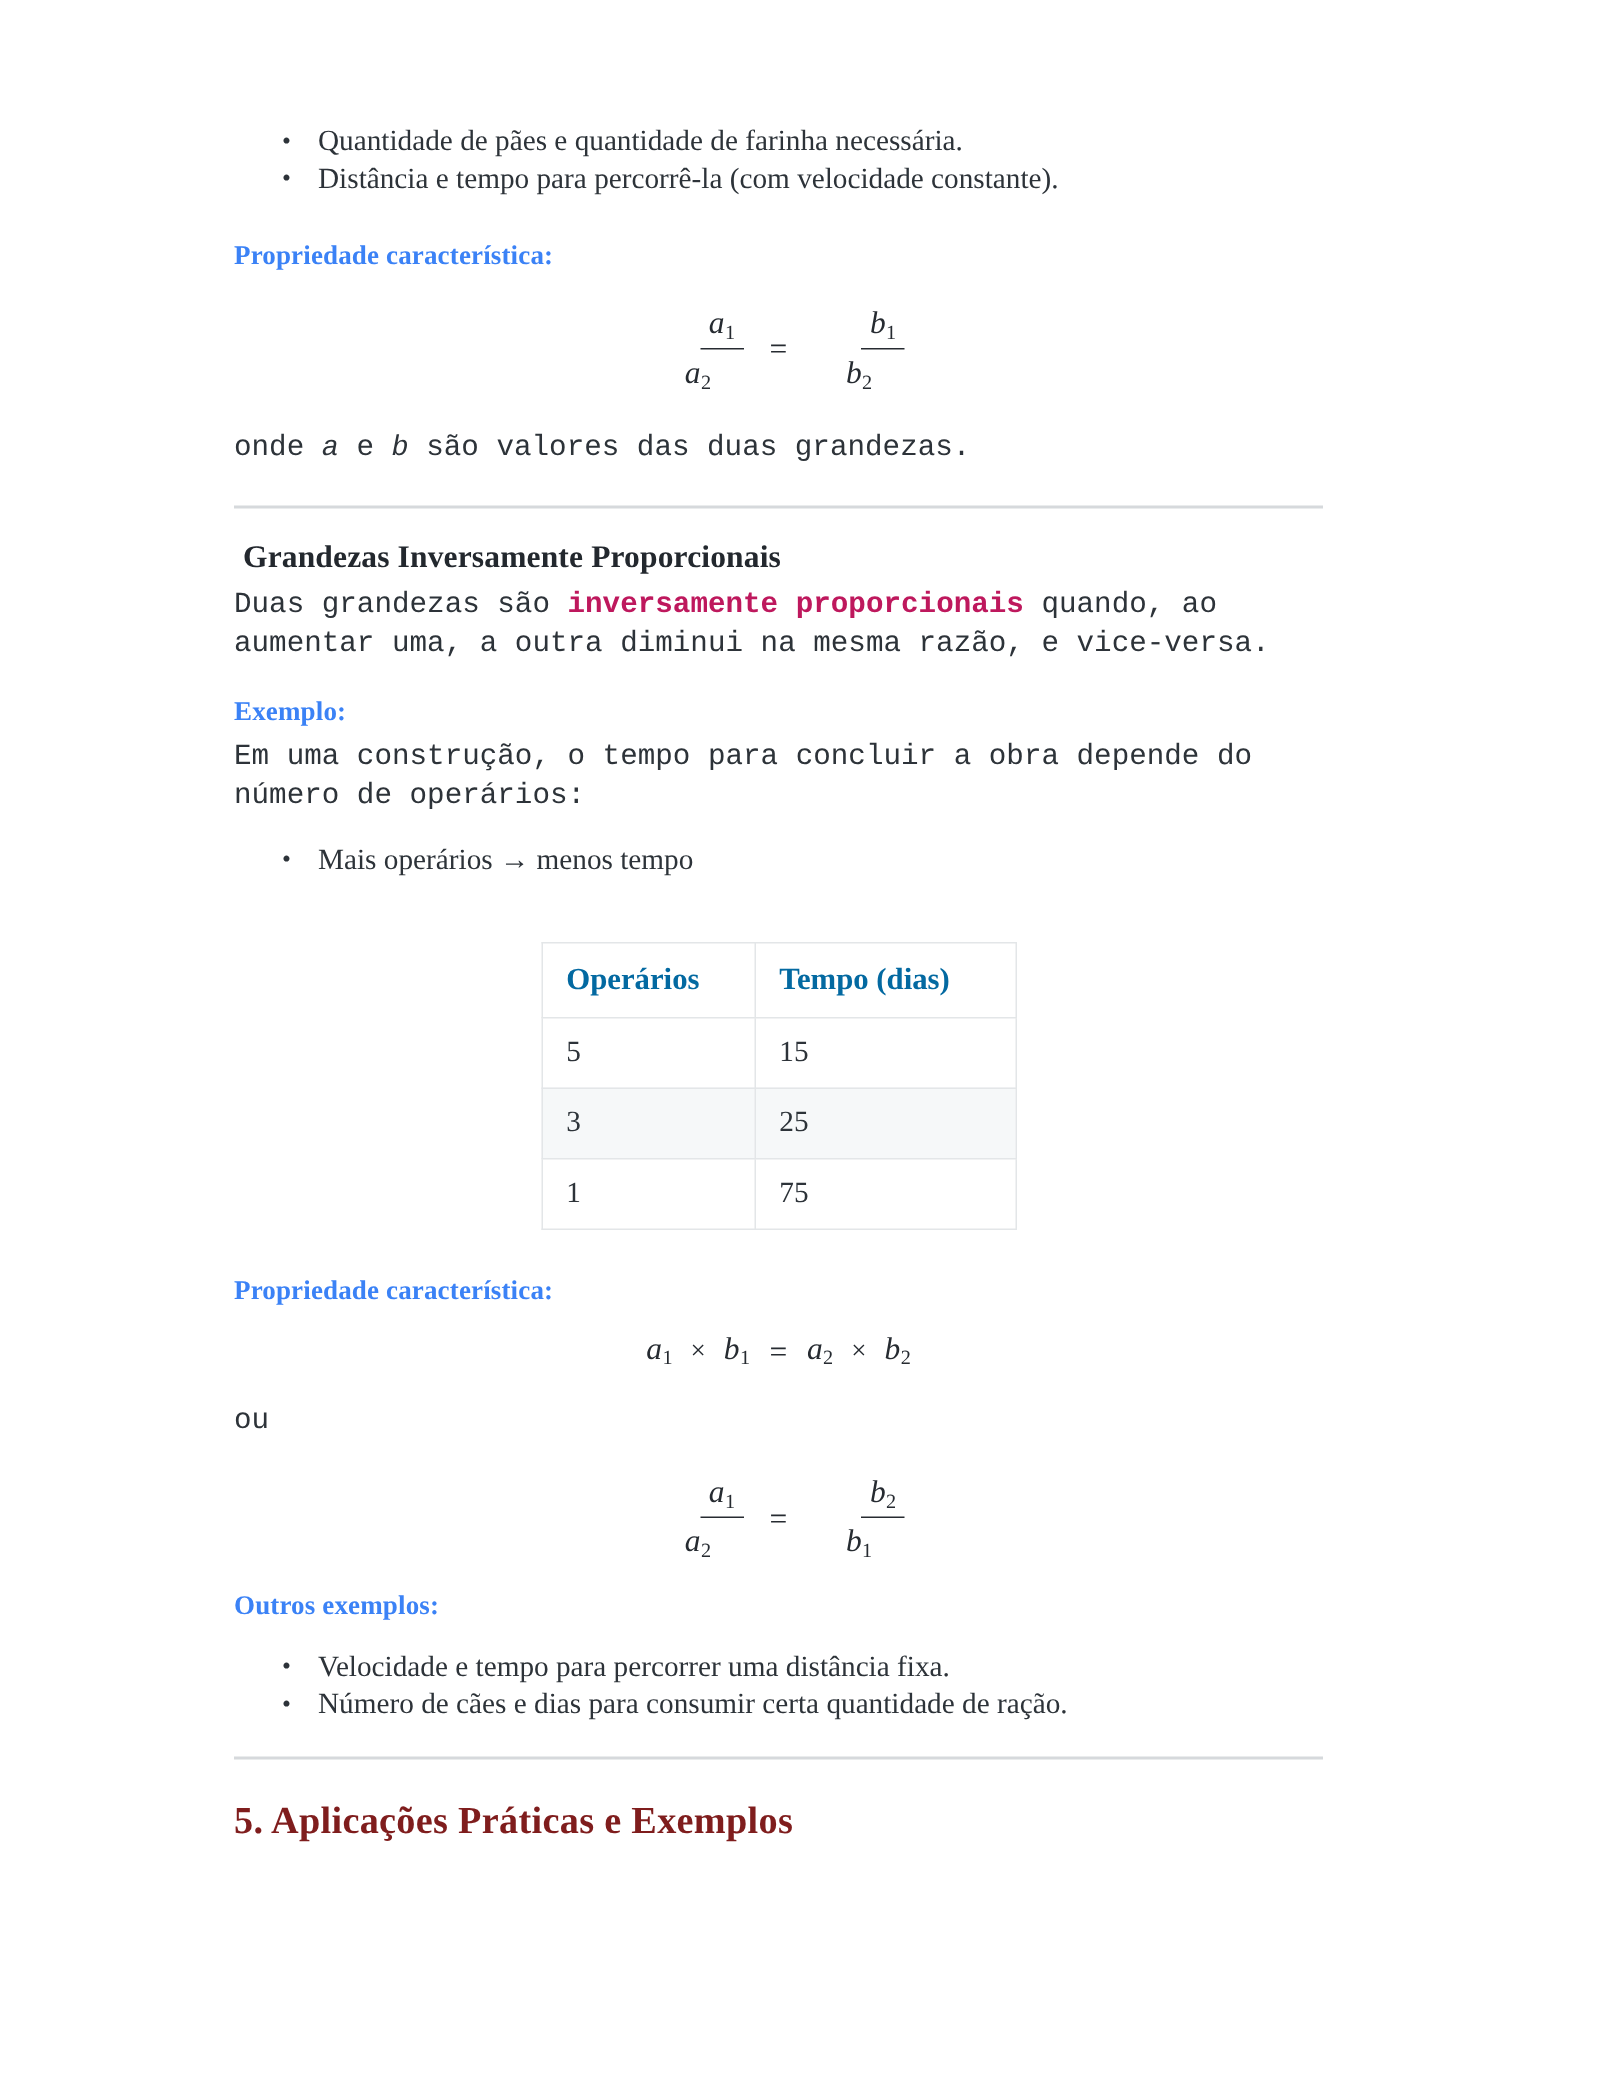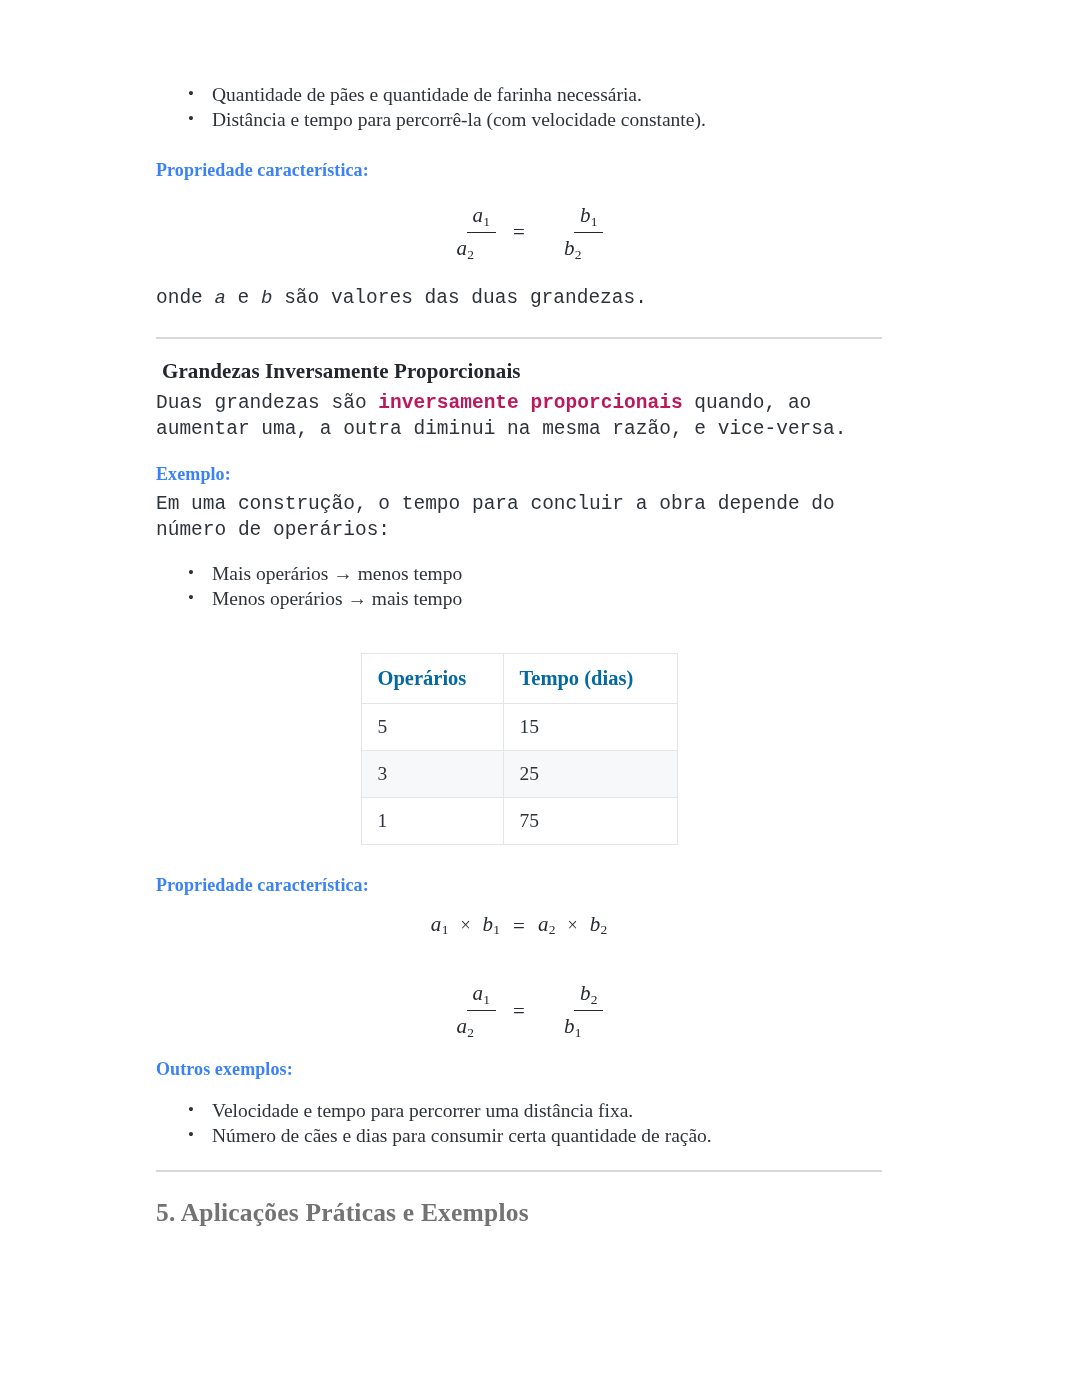--- a/index.html
+++ b/index.html
@@ -73,21 +73,21 @@
     font-size: 21px;
     font-weight: bold;
     color: #23282e;
     margin: 0;
     padding-left: 6px;
     letter-spacing: .1px;
   }
   .big-heading {
     font-size: 25.5px;
     font-weight: bold;
-    color: #737373;
+    color: #7f1d1d;
     margin: 0;
     letter-spacing: .2px;
   }
   b.inl { font-weight: bold; color: #be185d; }
 
   hr.rule {
     border: none;
     border-top: 2px solid #d6d9dc;
     margin: 0;
     width: 726px;
@@ -247,21 +247,20 @@
     <p class="strongline">Exemplo:</p>
 
     <div class="sp-6"></div>
 
     <p class="body">Em uma construção, o tempo para concluir a obra depende do número de operários:</p>
 
     <div class="sp-18"></div>
 
     <ul class="bullets">
       <li>Mais operários → menos tempo</li>
-      <li>Menos operários → mais tempo</li>
     </ul>
 
     <div class="sp-20"></div>
 
 
     <div class="sp-22"></div>
 
     <div class="table-wrap">
       <table class="data">
         <thead>
@@ -298,20 +297,21 @@
       <span class="op-times">×</span>
       <span class="mi">b</span><sub class="msub">1</sub>
       <span class="op">=</span>
       <span class="mi">a</span><sub class="msub">2</sub>
       <span class="op-times">×</span>
       <span class="mi">b</span><sub class="msub">2</sub>
     </div>
 
     <div class="sp-20"></div>
 
+    <p class="body">ou</p>
 
     <div class="sp-22"></div>
 
     <div class="math-block">
       <span class="frac">
         <span class="num"><span class="mi">a</span><sub class="msub">1</sub></span>
         <span class="den"><span class="mi">a</span><sub class="msub">2</sub></span>
       </span>
       <span class="op">=</span>
       <span class="frac">

